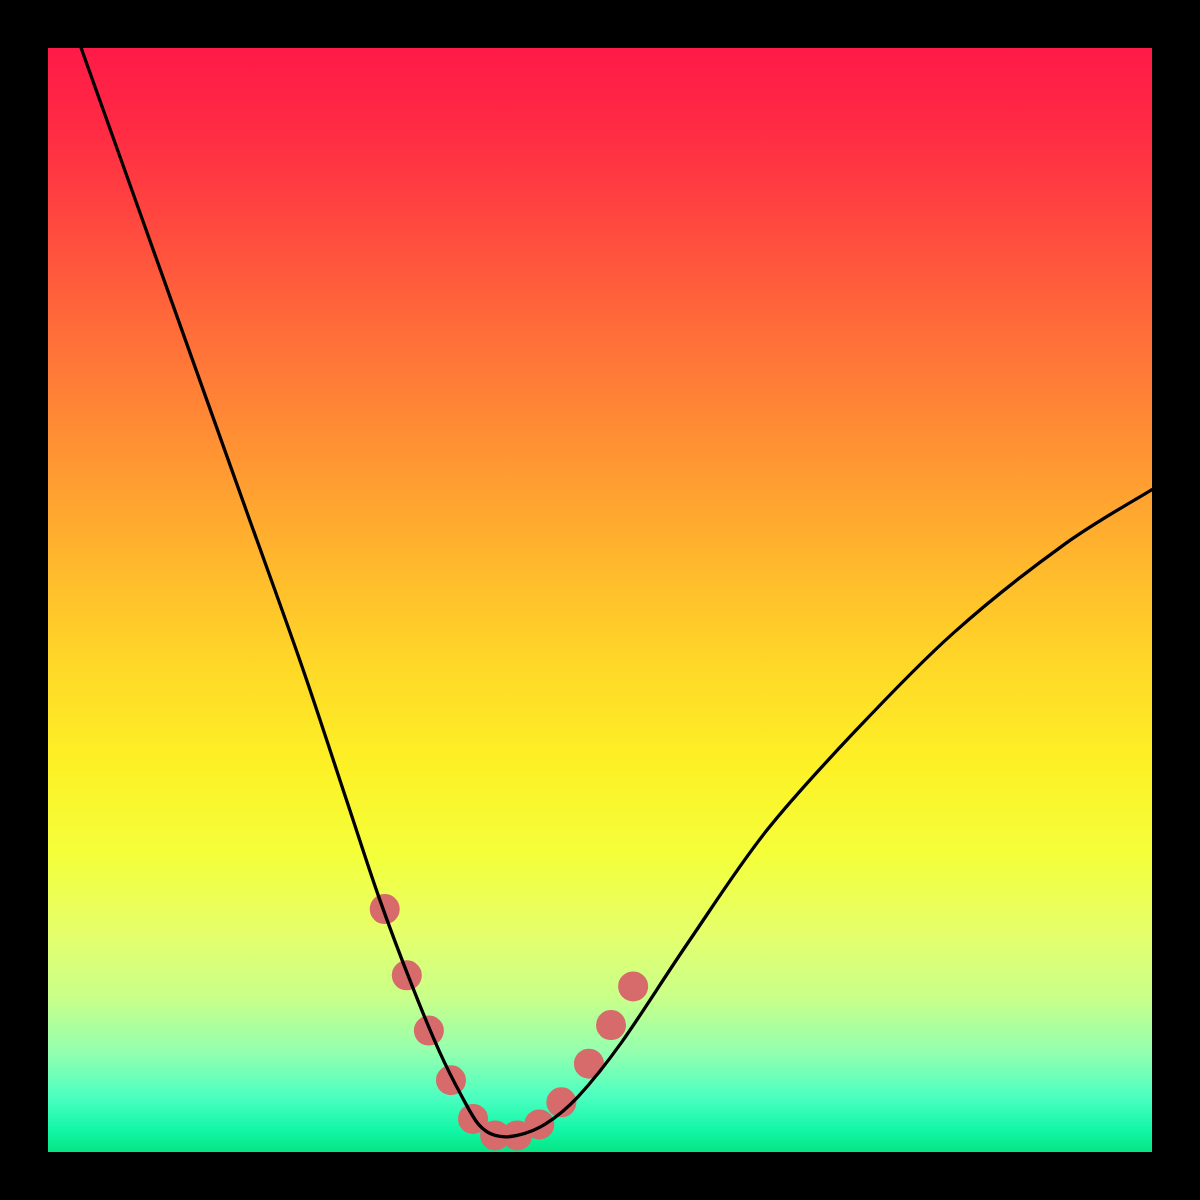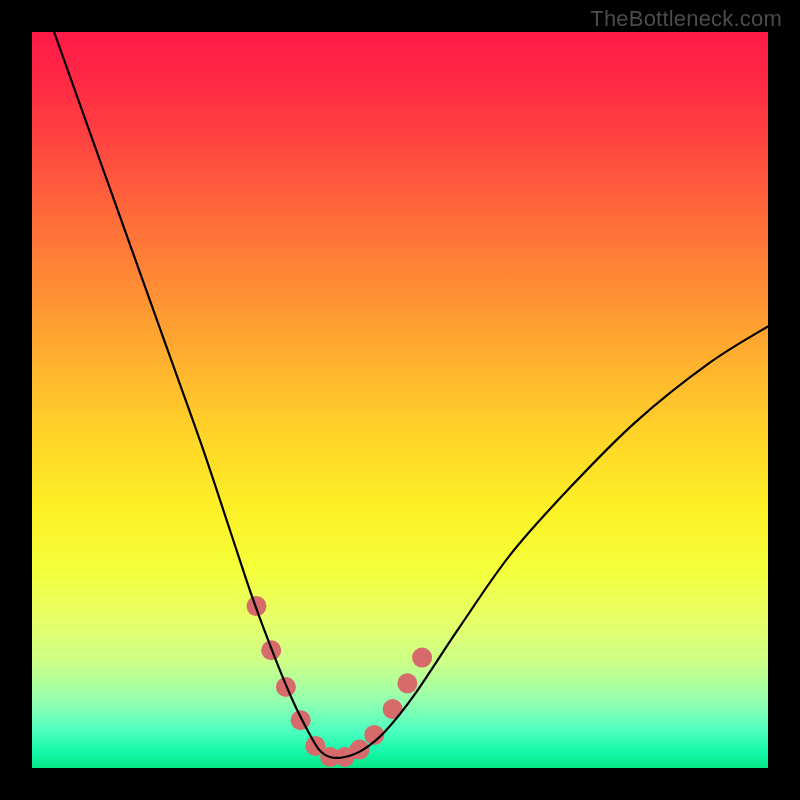--- a/index.html
+++ b/index.html
@@ -75,14 +75,13 @@
           <circle cx="312.8" cy="724.96" r="10" fill="#d76a6a"></circle>
           <circle cx="327.52" cy="717.6" r="10" fill="#d76a6a"></circle>
           <circle cx="342.24" cy="702.88" r="10" fill="#d76a6a"></circle>
           <circle cx="360.64" cy="677.12" r="10" fill="#d76a6a"></circle>
           <circle cx="375.36" cy="651.36" r="10" fill="#d76a6a"></circle>
           <circle cx="390.08000000000004" cy="625.6" r="10" fill="#d76a6a"></circle>
         </g>
       <path id="curve-path" fill="none" stroke="#000000" stroke-width="2.2" stroke-linecap="round" d="M 22.08,0 C 28.21333333333333,17.17333333333333 46.61333333333334,68.6933333333333 58.88,103.03999999999996 C 71.14666666666668,137.38666666666663 83.41333333333334,171.73333333333338 95.68,206.08000000000004 C 107.94666666666667,240.4266666666667 120.21333333333332,274.7733333333333 132.48,309.12 C 144.74666666666667,343.4666666666667 158.24,380.2666666666667 169.28,412.16 C 180.32,444.05333333333334 190.13333333333335,474.72 198.72000000000003,500.48 C 207.3066666666667,526.24 213.44,545.8666666666667 220.79999999999998,566.72 C 228.15999999999997,587.5733333333334 236.13333333333335,608.4266666666667 242.88000000000002,625.6 C 249.6266666666667,642.7733333333333 255.76,657.4933333333333 261.28,669.76 C 266.79999999999995,682.0266666666666 271.70666666666665,691.2266666666667 276,699.2 C 280.29333333333335,707.1733333333334 283.36,713.3066666666667 287.04,717.6 C 290.72,721.8933333333333 293.7866666666667,723.7333333333333 298.08000000000004,724.96 C 302.3733333333334,726.1866666666667 307.28000000000003,726.1866666666667 312.8,724.96 C 318.32,723.7333333333333 324.4533333333333,721.8933333333333 331.2,717.6 C 337.94666666666666,713.3066666666667 344.69333333333327,708.4000000000001 353.28,699.2 C 361.8666666666667,690 370.4533333333334,679.5733333333333 382.72,662.4 C 394.9866666666667,645.2266666666667 410.93333333333334,619.4666666666667 426.88,596.16 C 442.82666666666665,572.8533333333332 460.00000000000006,545.8666666666666 478.40000000000003,522.56 C 496.8,499.2533333333333 516.4266666666666,478.4 537.28,456.32 C 558.1333333333333,434.24 580.2133333333334,410.9333333333334 603.52,390.08000000000004 C 626.8266666666666,369.2266666666667 655.04,347.14666666666665 677.12,331.2 C 699.2,315.25333333333333 726.1866666666667,300.53333333333336 736,294.40000000000003"></path>
     </svg>
   </div>
-  <div class="watermark">TheBottleneck.com</div>
 </div>
 
 </body></html>

